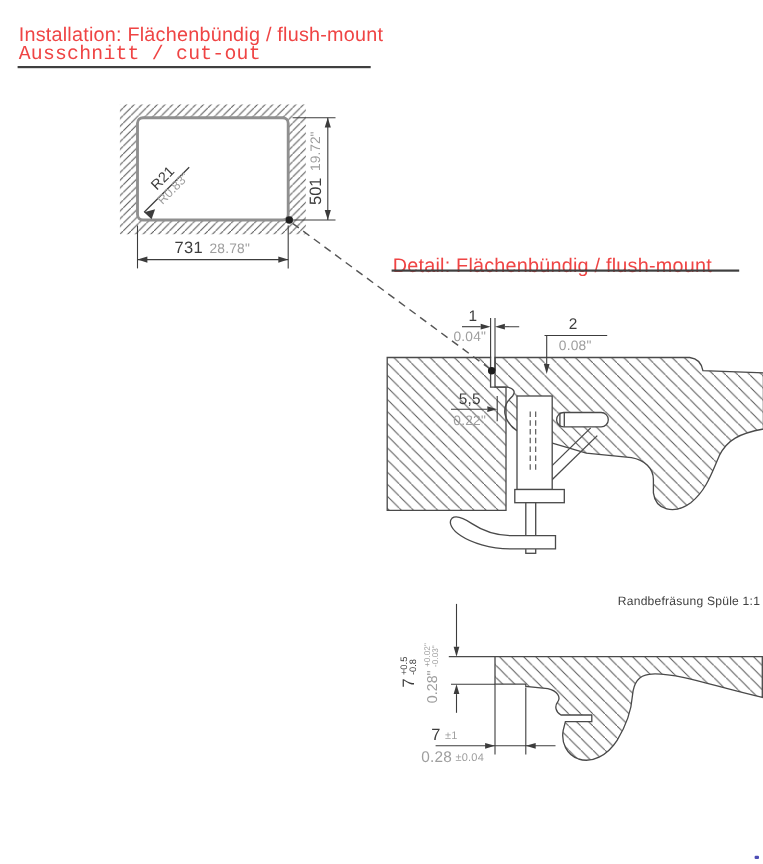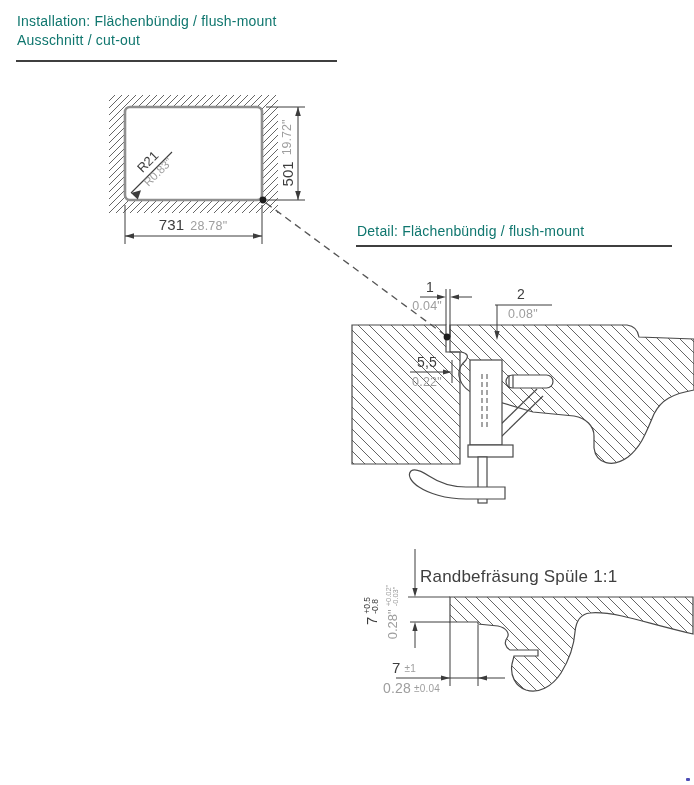--- a/index.html
+++ b/index.html
@@ -1,42 +1,42 @@
 <!DOCTYPE html>
 <html><head>
 <meta charset="utf-8">
 <style>
   html,body{margin:0;padding:0;background:#fff;}
   body{width:694px;height:785px;position:relative;overflow:hidden;
        font-family:"Liberation Sans",sans-serif;color:#3d3d3d;}
   .abs{position:absolute;}
-  .title{font-size:14px;line-height:19px;color:#0f766e;letter-spacing:.2px;white-space:pre;}
+  .title{font-size:18px;line-height:19px;color:#ef4444;letter-spacing:.2px;white-space:pre;margin-top:10px;}
   .rule{height:2px;background:#3f3f3f;}
-  .edge-title{font-size:17px;line-height:18px;color:#3f3f3f;letter-spacing:.2px;margin-top:30px;}
+  .edge-title{font-size:11px;line-height:18px;color:#3f3f3f;text-align:right;letter-spacing:.2px;}
   svg.layer{position:absolute;left:0;top:0;}
   svg text{font-family:"Liberation Sans",sans-serif;letter-spacing:.2px;}
   .mm{fill:#3d3d3d;font-size:15px;}
   .mm14{fill:#3d3d3d;font-size:14px;}
   .in{fill:#9e9e9e;font-size:12.5px;}
   .in-s{fill:#9e9e9e;font-size:10px;}
   .rot{display:flex;align-items:center;justify-content:center;gap:6px;white-space:nowrap;}
   .rot90{transform:rotate(-90deg);}
   .rot45{transform:rotate(-45deg);flex-direction:column;gap:0;line-height:14px;}
   .big15{font-size:15px;color:#3d3d3d;}
   .big13{font-size:13px;color:#3d3d3d;}
   .med12{font-size:12.5px;}
   .gray{color:#9e9e9e;}
   .tolcol{display:flex;flex-direction:column;font-size:8.5px;line-height:8.5px;letter-spacing:0;}
   .artifact{width:4px;height:3px;background:#2e2ea8;border-radius:1px;opacity:.85;}
 </style>
 </head>
 <body>
 
 <div class="abs title" style="left:17px;top:12px;">Installation: Flächenbündig / flush-mount</div>
-<div class="abs title" style="left:17px;top:31px;">Ausschnitt / cut-out</div>
+<div class="abs title" style="left:17px;top:31px;font-family:Liberation Mono, monospace;">Ausschnitt / cut-out</div>
 <div class="abs rule" style="left:16px;top:60px;width:321px;"></div>
 
 <div class="abs title" style="left:357px;top:222px;">Detail: Flächenbündig / flush-mount</div>
 <div class="abs rule" style="left:356px;top:245px;width:316px;"></div>
 
 <div class="abs edge-title" style="left:420px;top:538px;width:271px;">
   <div>Randbefräsung Spüle 1:1</div>
 </div>
 
 <svg class="layer" width="694" height="785" viewBox="0 0 694 785">

